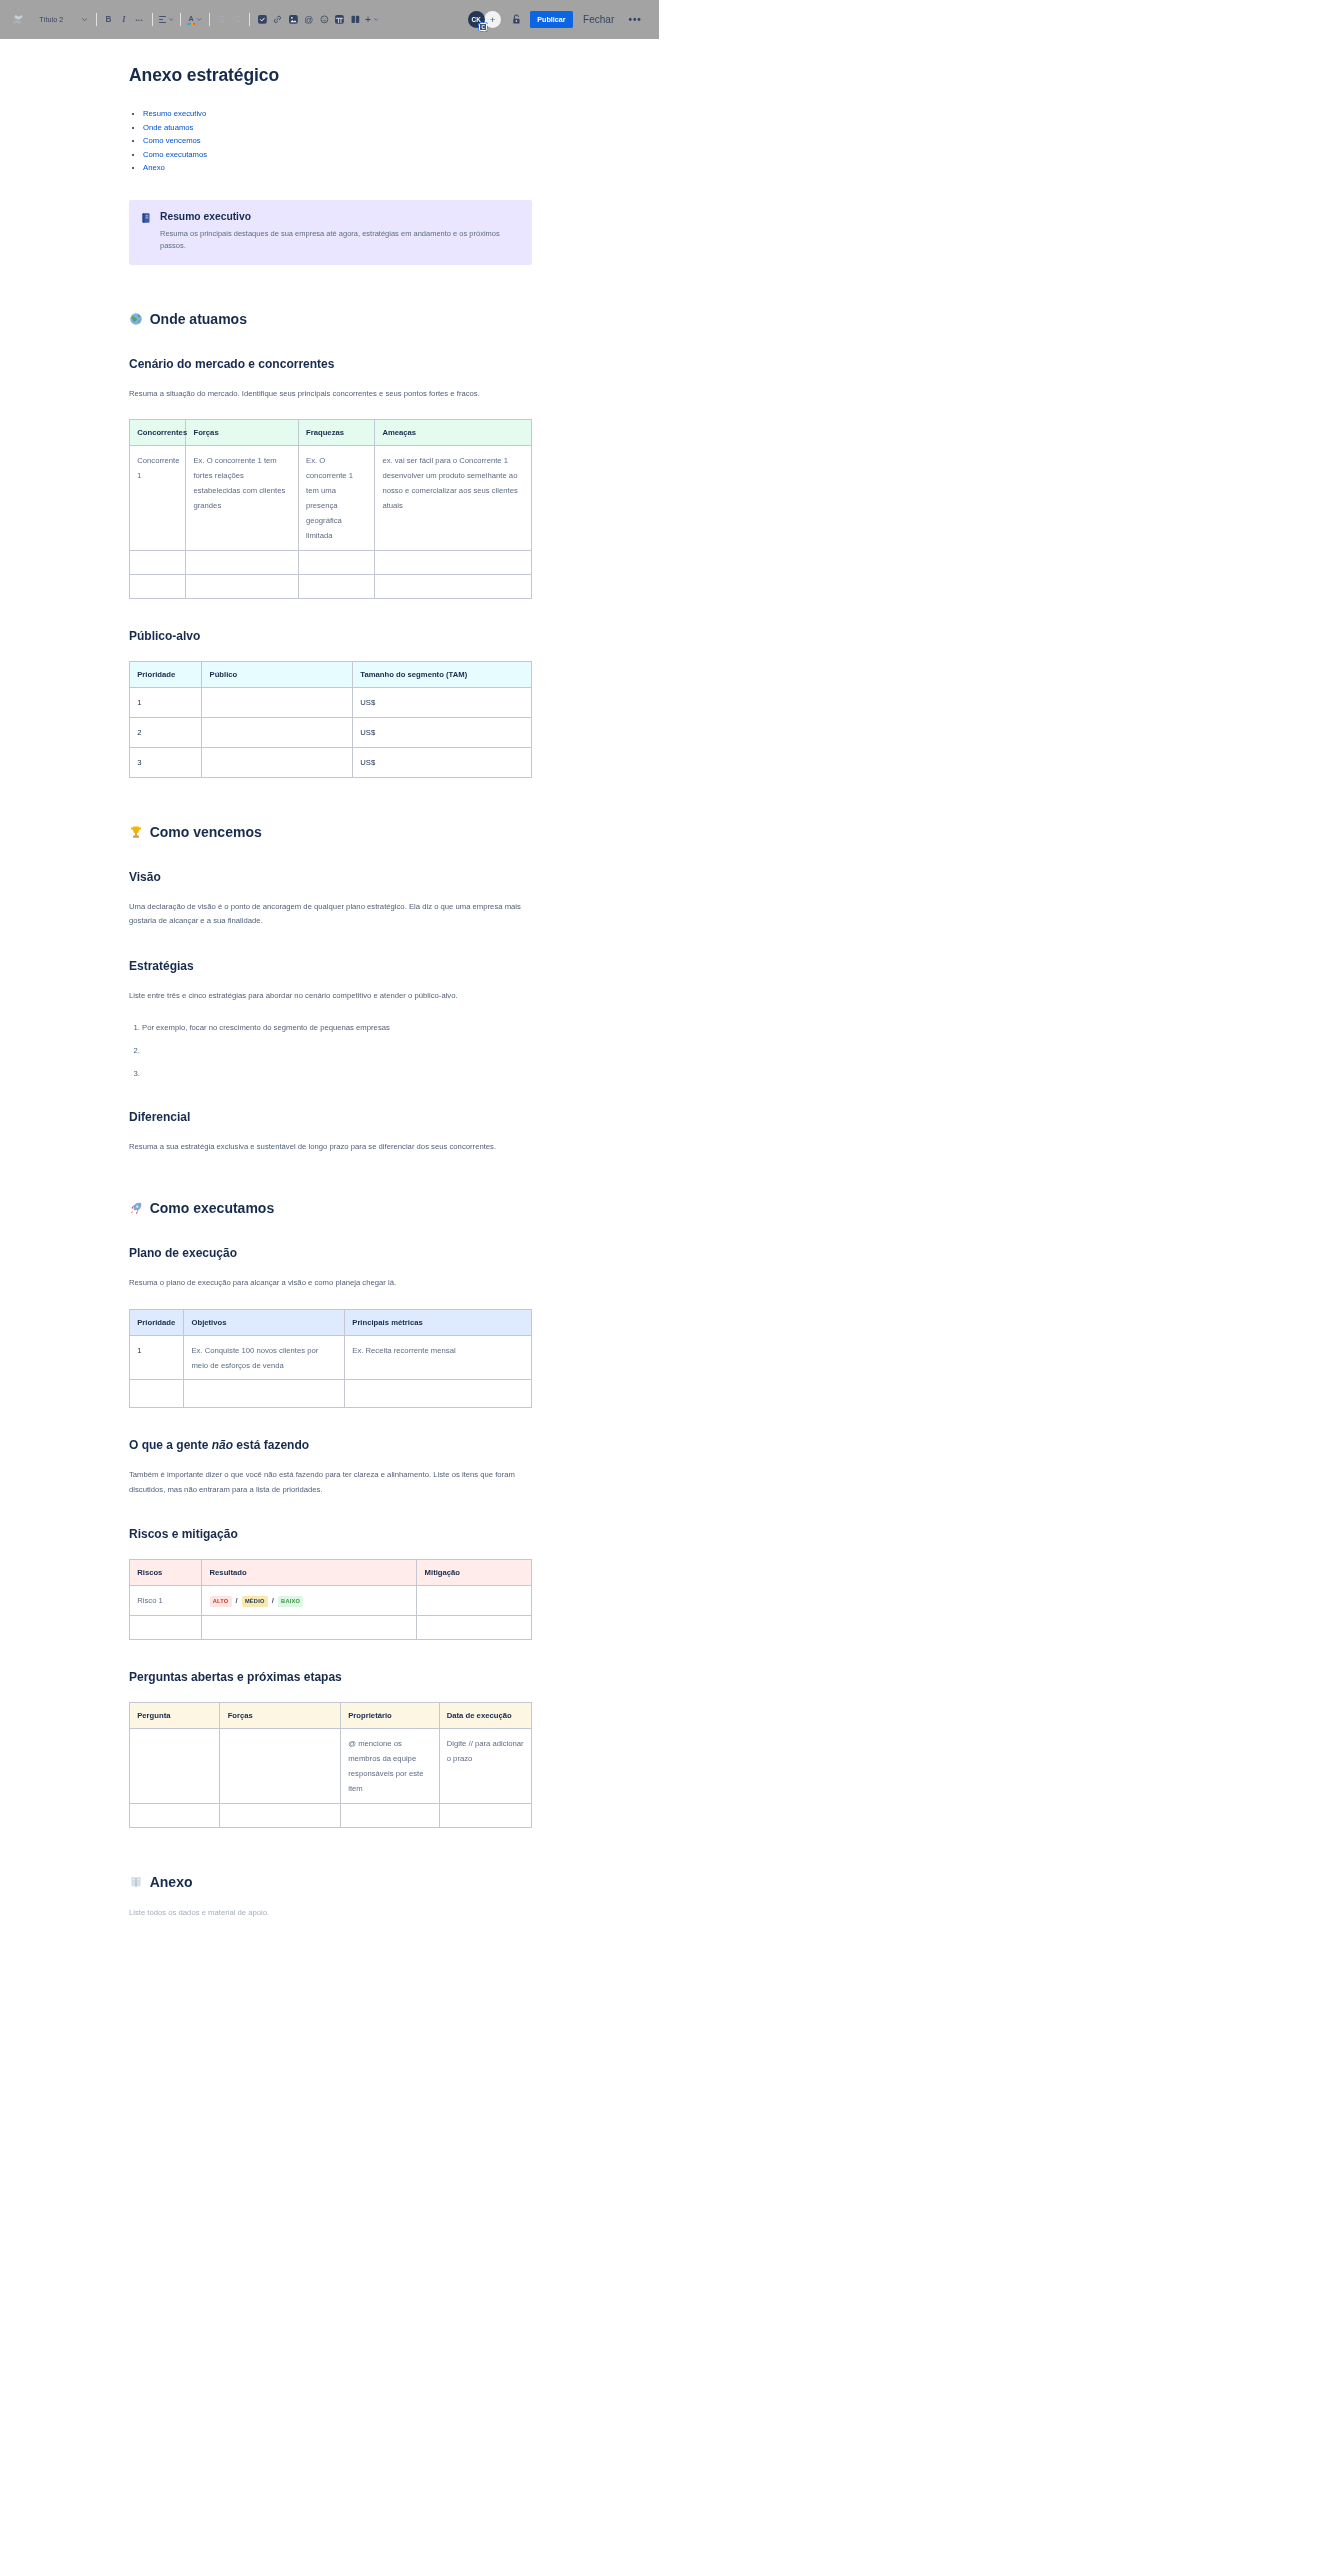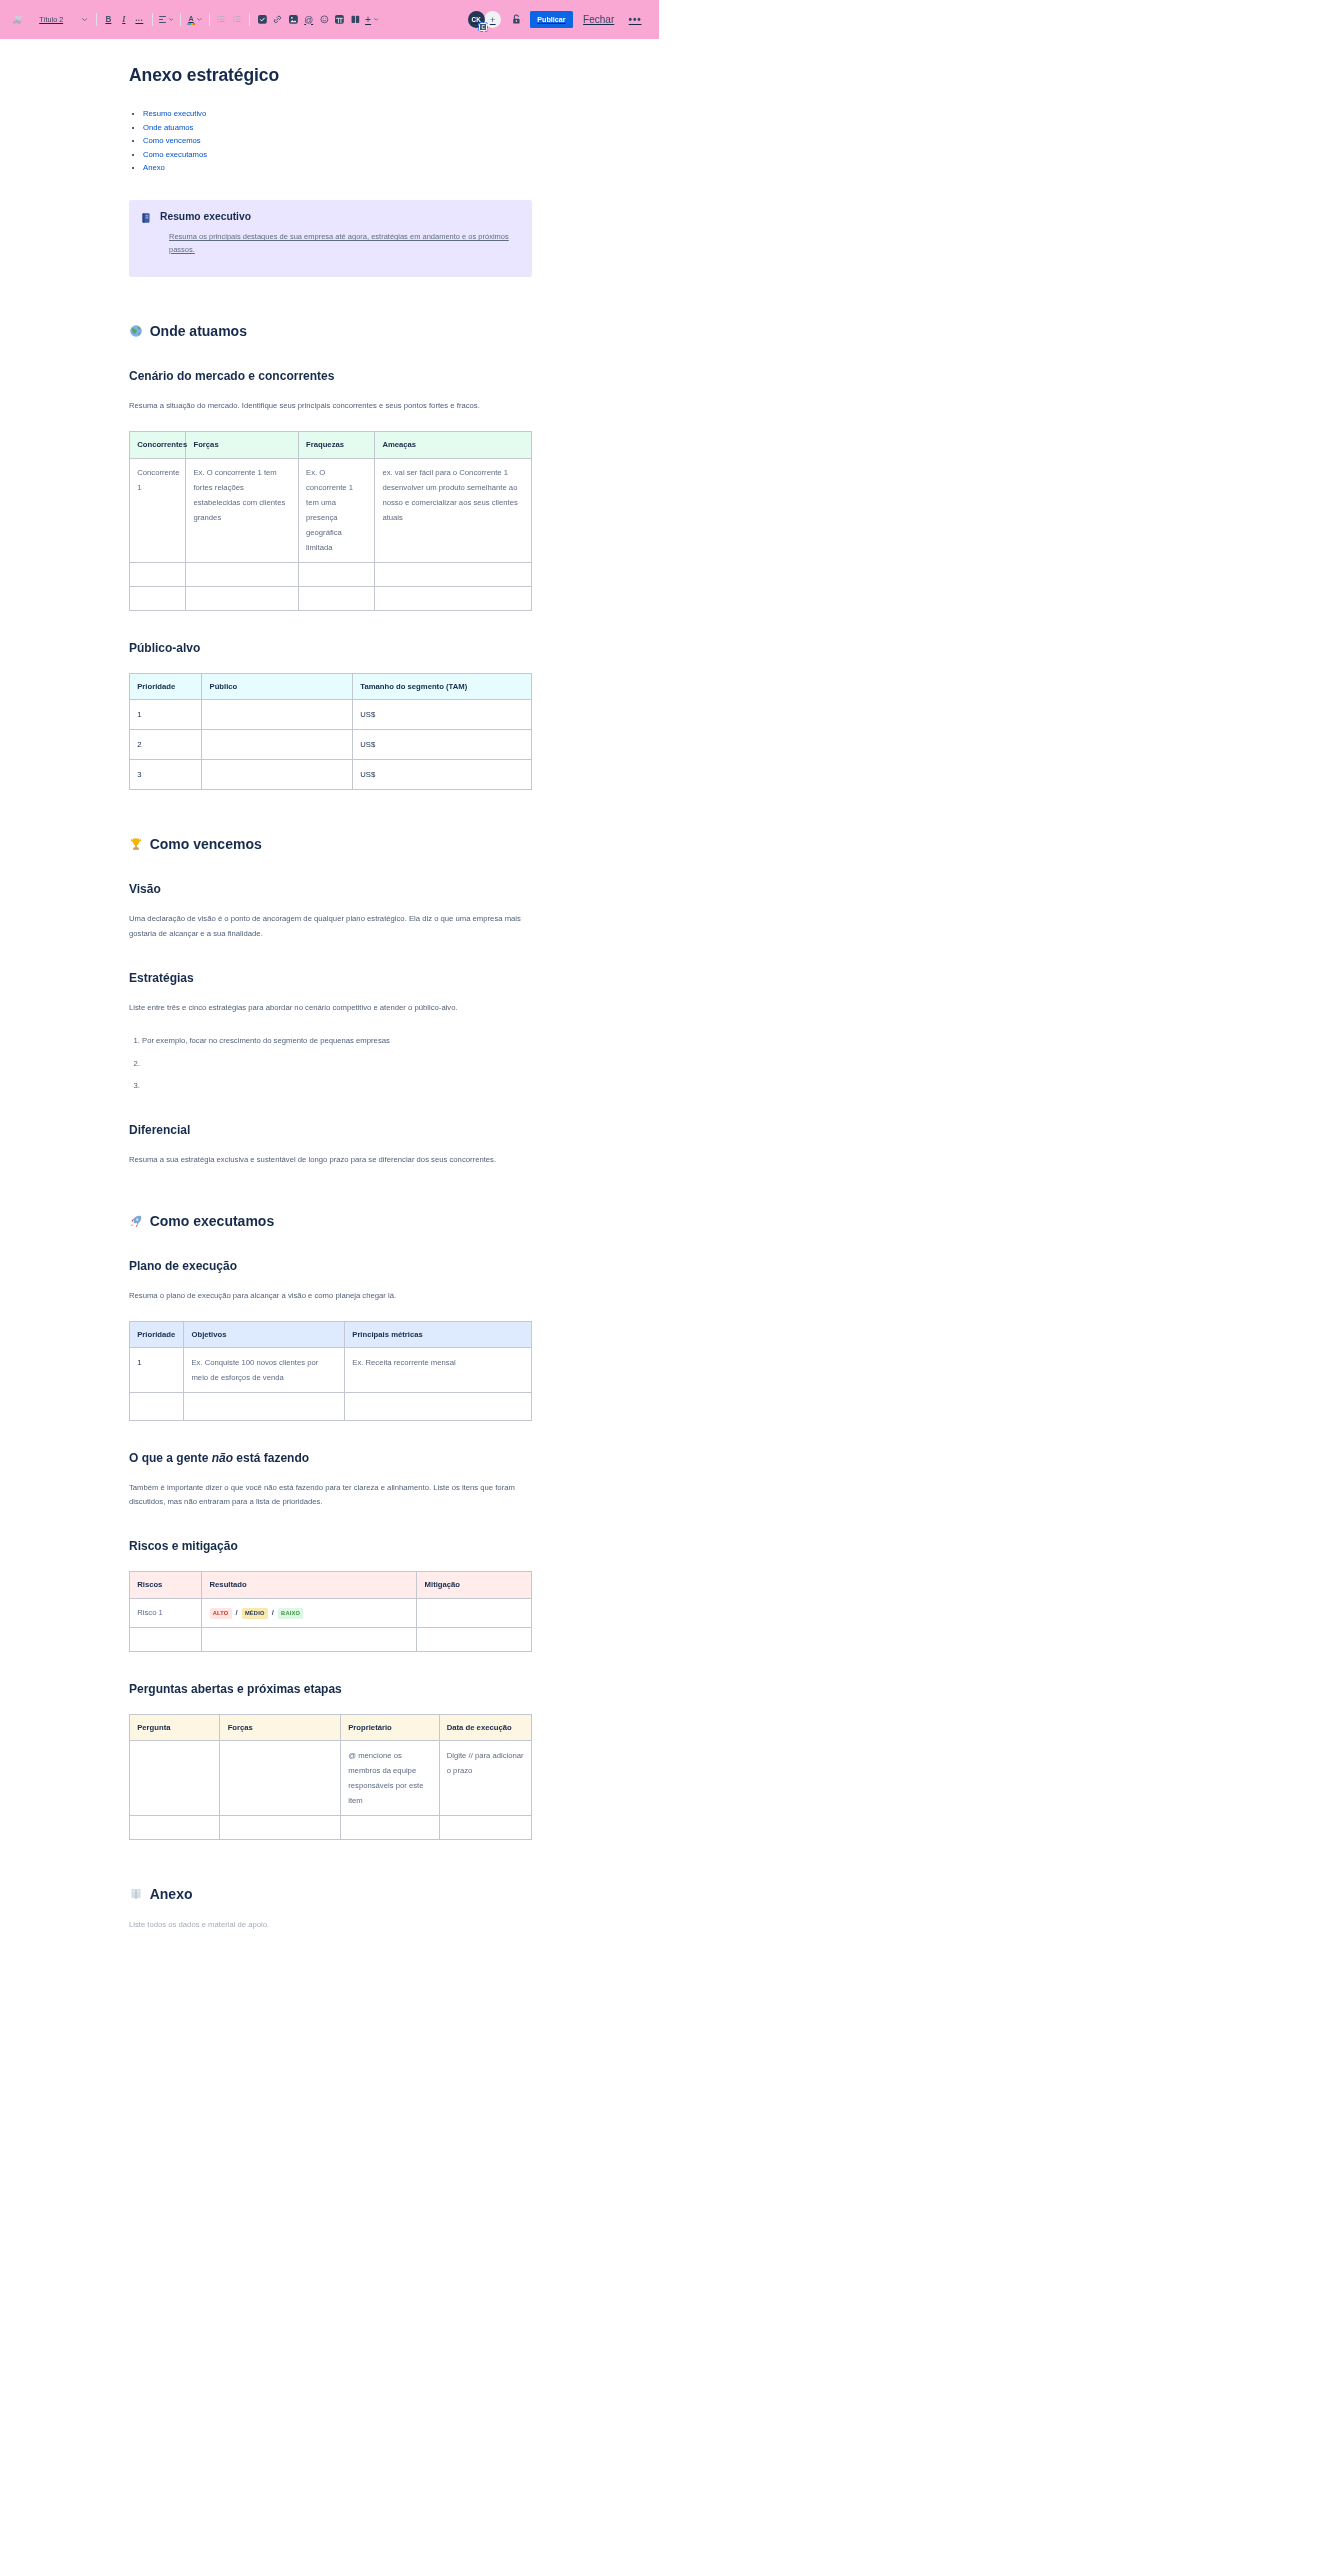--- a/index.html
+++ b/index.html
@@ -12,22 +12,21 @@
     color: #172B4D;
   }
 
   
   .toolbar {
     height: 39px;
     display: flex;
     align-items: center;
     justify-content: space-between;
     padding: 0 13.4px 0 9.3px;
-    background: #f9a8d4;
-    text-decoration: underline;
+    background: #a3a3a3;
   }
   .tb-left { display: flex; align-items: center; }
   .tb-right { display: flex; align-items: center; gap: 6.2px; }
   .tb-btn {
     display: flex; align-items: center; justify-content: center;
     min-width: 15.5px; height: 16.5px; padding: 0 2.1px;
     border-radius: 1.5px; color: #44546E; cursor: pointer;
     font-size: 7.7px;
   }
   .tb-divider { width: 0.5px; height: 12.4px; background: #DFE1E6; margin: 0 4.6px; }
@@ -85,21 +84,21 @@
   .toc li { margin: 0 0 4.6px; font-size: 7.7px; color: #172B4D; }
   .toc a { color: #0052CC; text-decoration: none; cursor: pointer; }
 
   .panel {
     display: flex; gap: 7.7px; align-items: flex-start;
     background: #EAE6FF; border-radius: 2.1px;
     padding: 10.8px 13.4px 12px 11.3px; margin-top: 28px;
   }
   .panel-icon { flex: 0 0 auto; margin-top: 0.5px; }
   .panel h2 { font-size: 10.3px; font-weight: bold; margin: 0 0 5.7px; color: #172B4D; }
-  .panel p { margin: 9px; font-size: 7.5px; line-height: 1.65; color: #5E6C84; text-decoration: underline; }
+  .panel p { margin: 0; font-size: 7.5px; line-height: 1.65; color: #5E6C84; }
 
   .sec-h1 {
     display: flex; align-items: center; gap: 6.7px;
     font-size: 14px; font-weight: bold; color: #172B4D;
     margin: 46px 0 0;
   }
   .sub-h3 { font-size: 12px; font-weight: bold; color: #172B4D; margin: 30px 0 0; }
   .body-p { font-size: 7.7px; line-height: 1.85; color: #505F79; margin: 16px 0 0; }
   .placeholder { color: #A5ADBA; }
 

